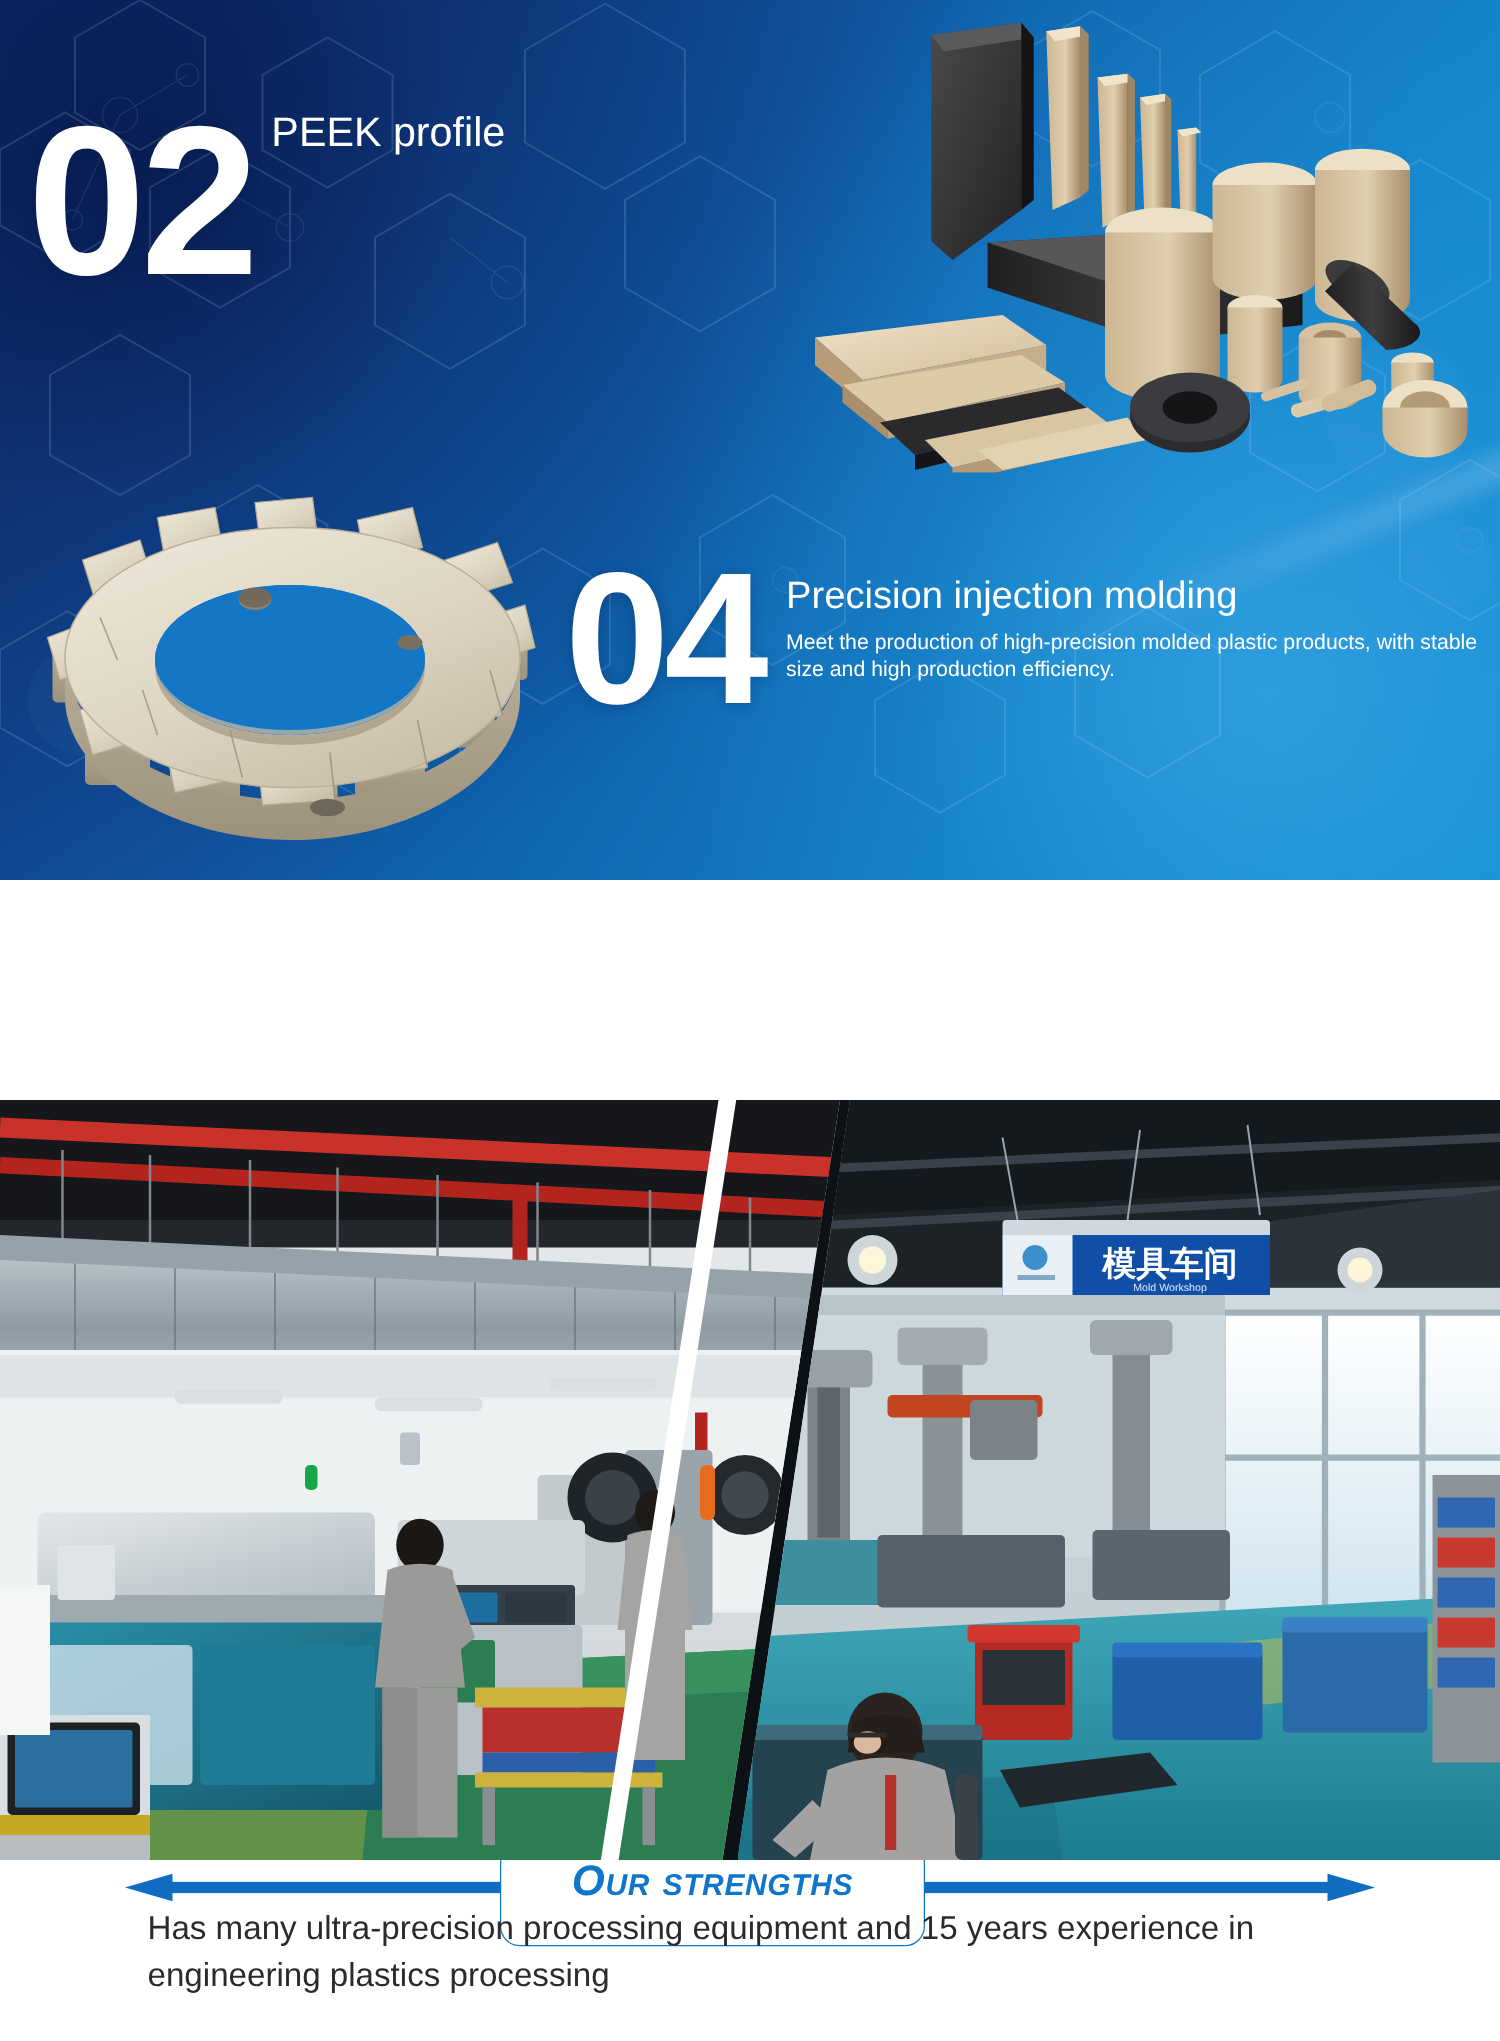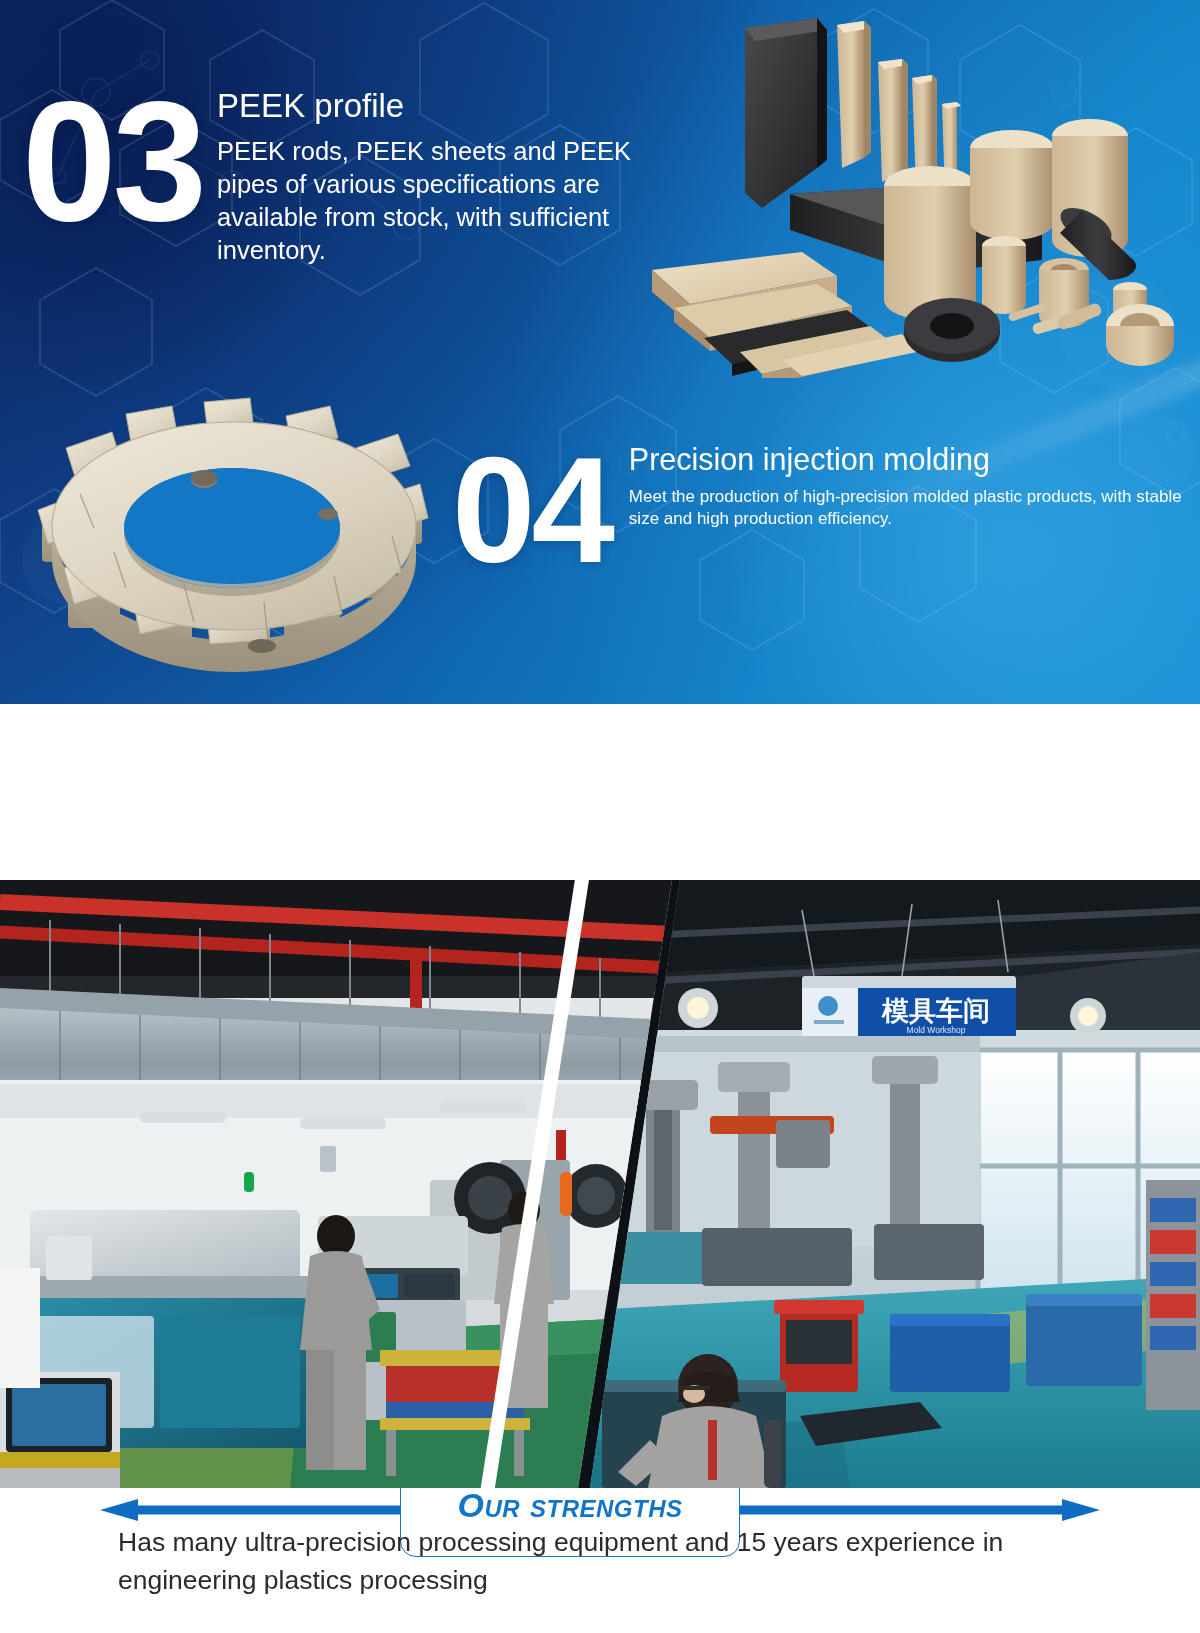--- a/index.html
+++ b/index.html
@@ -57,21 +57,21 @@
 
   
   .prodA { position:absolute; left:612px; top:8px; width:588px; height:370px; }
 
   
   .prodB { position:absolute; left:18px; top:390px; width:440px; height:290px; }
 
   
   .blk04 { left:452px; top:436px; width:740px; }
   .blk04 .bignum { font-size:150px; margin-right:18px; margin-top:10px; }
-  .blk04 .bhead { font-size:30.5px; margin-bottom:10px; }
+  .blk04 .bhead { font-size:30.5px; margin-bottom:10px;margin-top:17px; }
   .blk04 .bbody { font-size:17px; }
 
   
   .strengths { position:absolute; left:0; top:704px; width:1008px; height:176px; background:#fff; }
   .arrowline { position:absolute; left:100px; top:795px; width:1000px; height:22px; }
   .sbox {
     position:absolute; left:400px; top:749px; width:340px; height:104px;
     border:1.6px solid #0f76c9; border-radius:16px; background:#fff;
     display:flex; align-items:center; justify-content:center;
   }
@@ -308,24 +308,23 @@
           <line x1="96" y1="162" x2="108" y2="198"></line>
           <line x1="166" y1="194" x2="176" y2="232"></line>
           <line x1="246" y1="212" x2="250" y2="250"></line>
           <line x1="316" y1="186" x2="324" y2="224"></line>
           <line x1="374" y1="146" x2="384" y2="182"></line>
         </g>
       </svg>
     </div>
 
     <div class="blk blk03">
-      <div class="bignum">03</div>
+      <div class="bignum">02</div>
       <div class="txtwrap">
         <div class="bhead">PEEK profile</div>
-        <div class="bbody">PEEK rods, PEEK sheets and PEEK pipes of various specifications are available from stock, with sufficient inventory.</div>
       </div>
     </div>
 
     <div class="blk blk04">
       <div class="bignum">04</div>
       <div class="txtwrap">
         <div class="bhead">Precision injection molding</div>
         <div class="bbody">Meet the production of high-precision molded plastic products, with stable size and high production efficiency.</div>
       </div>
     </div>

